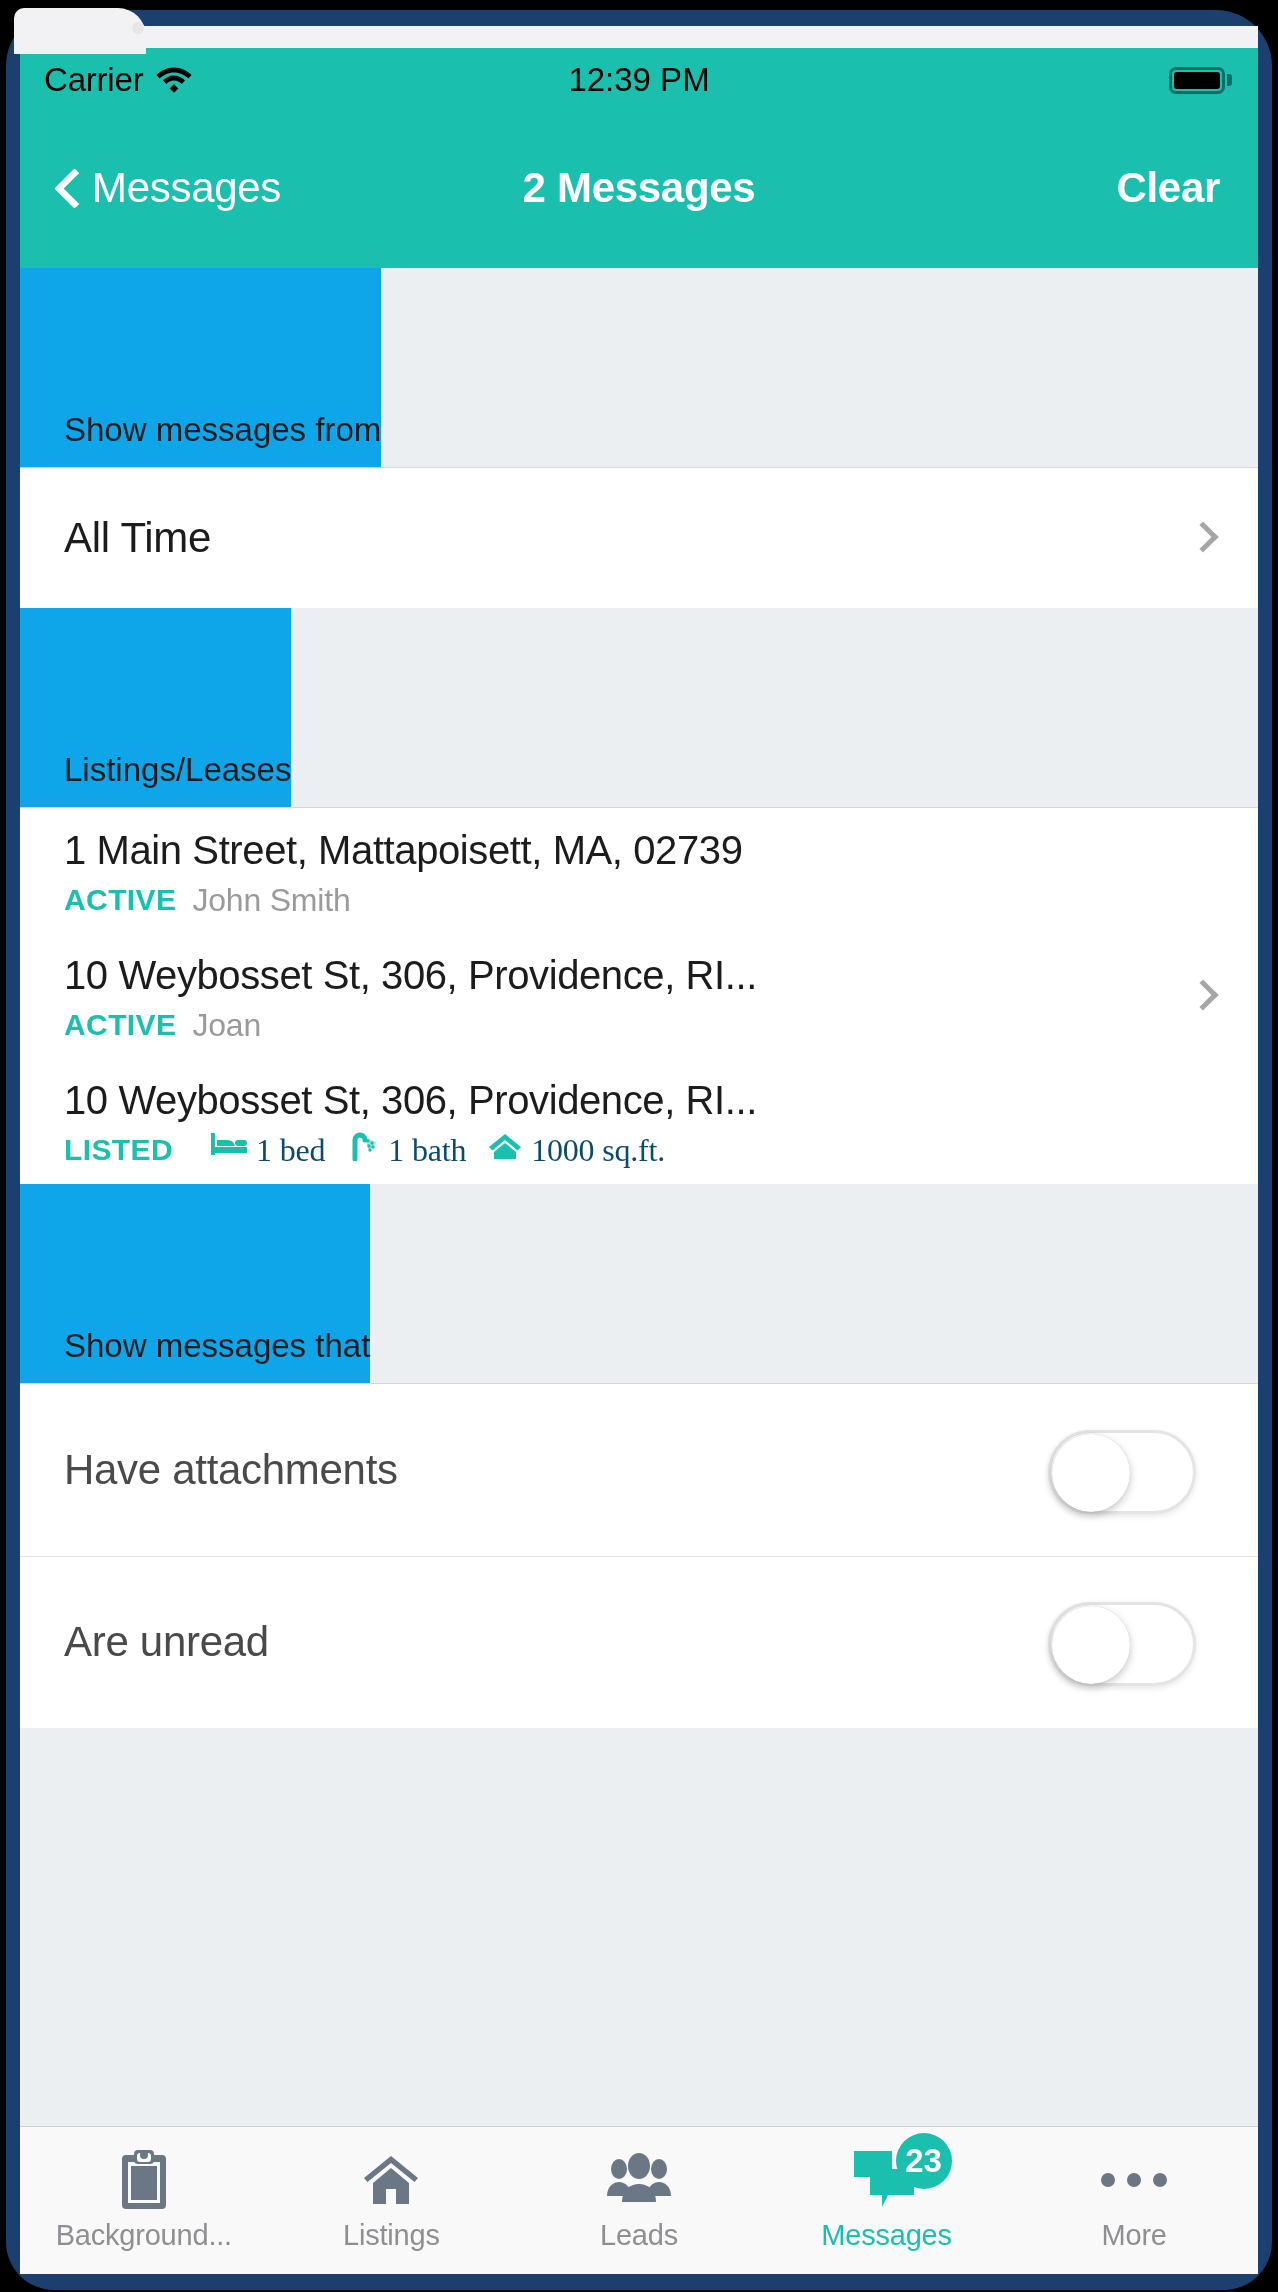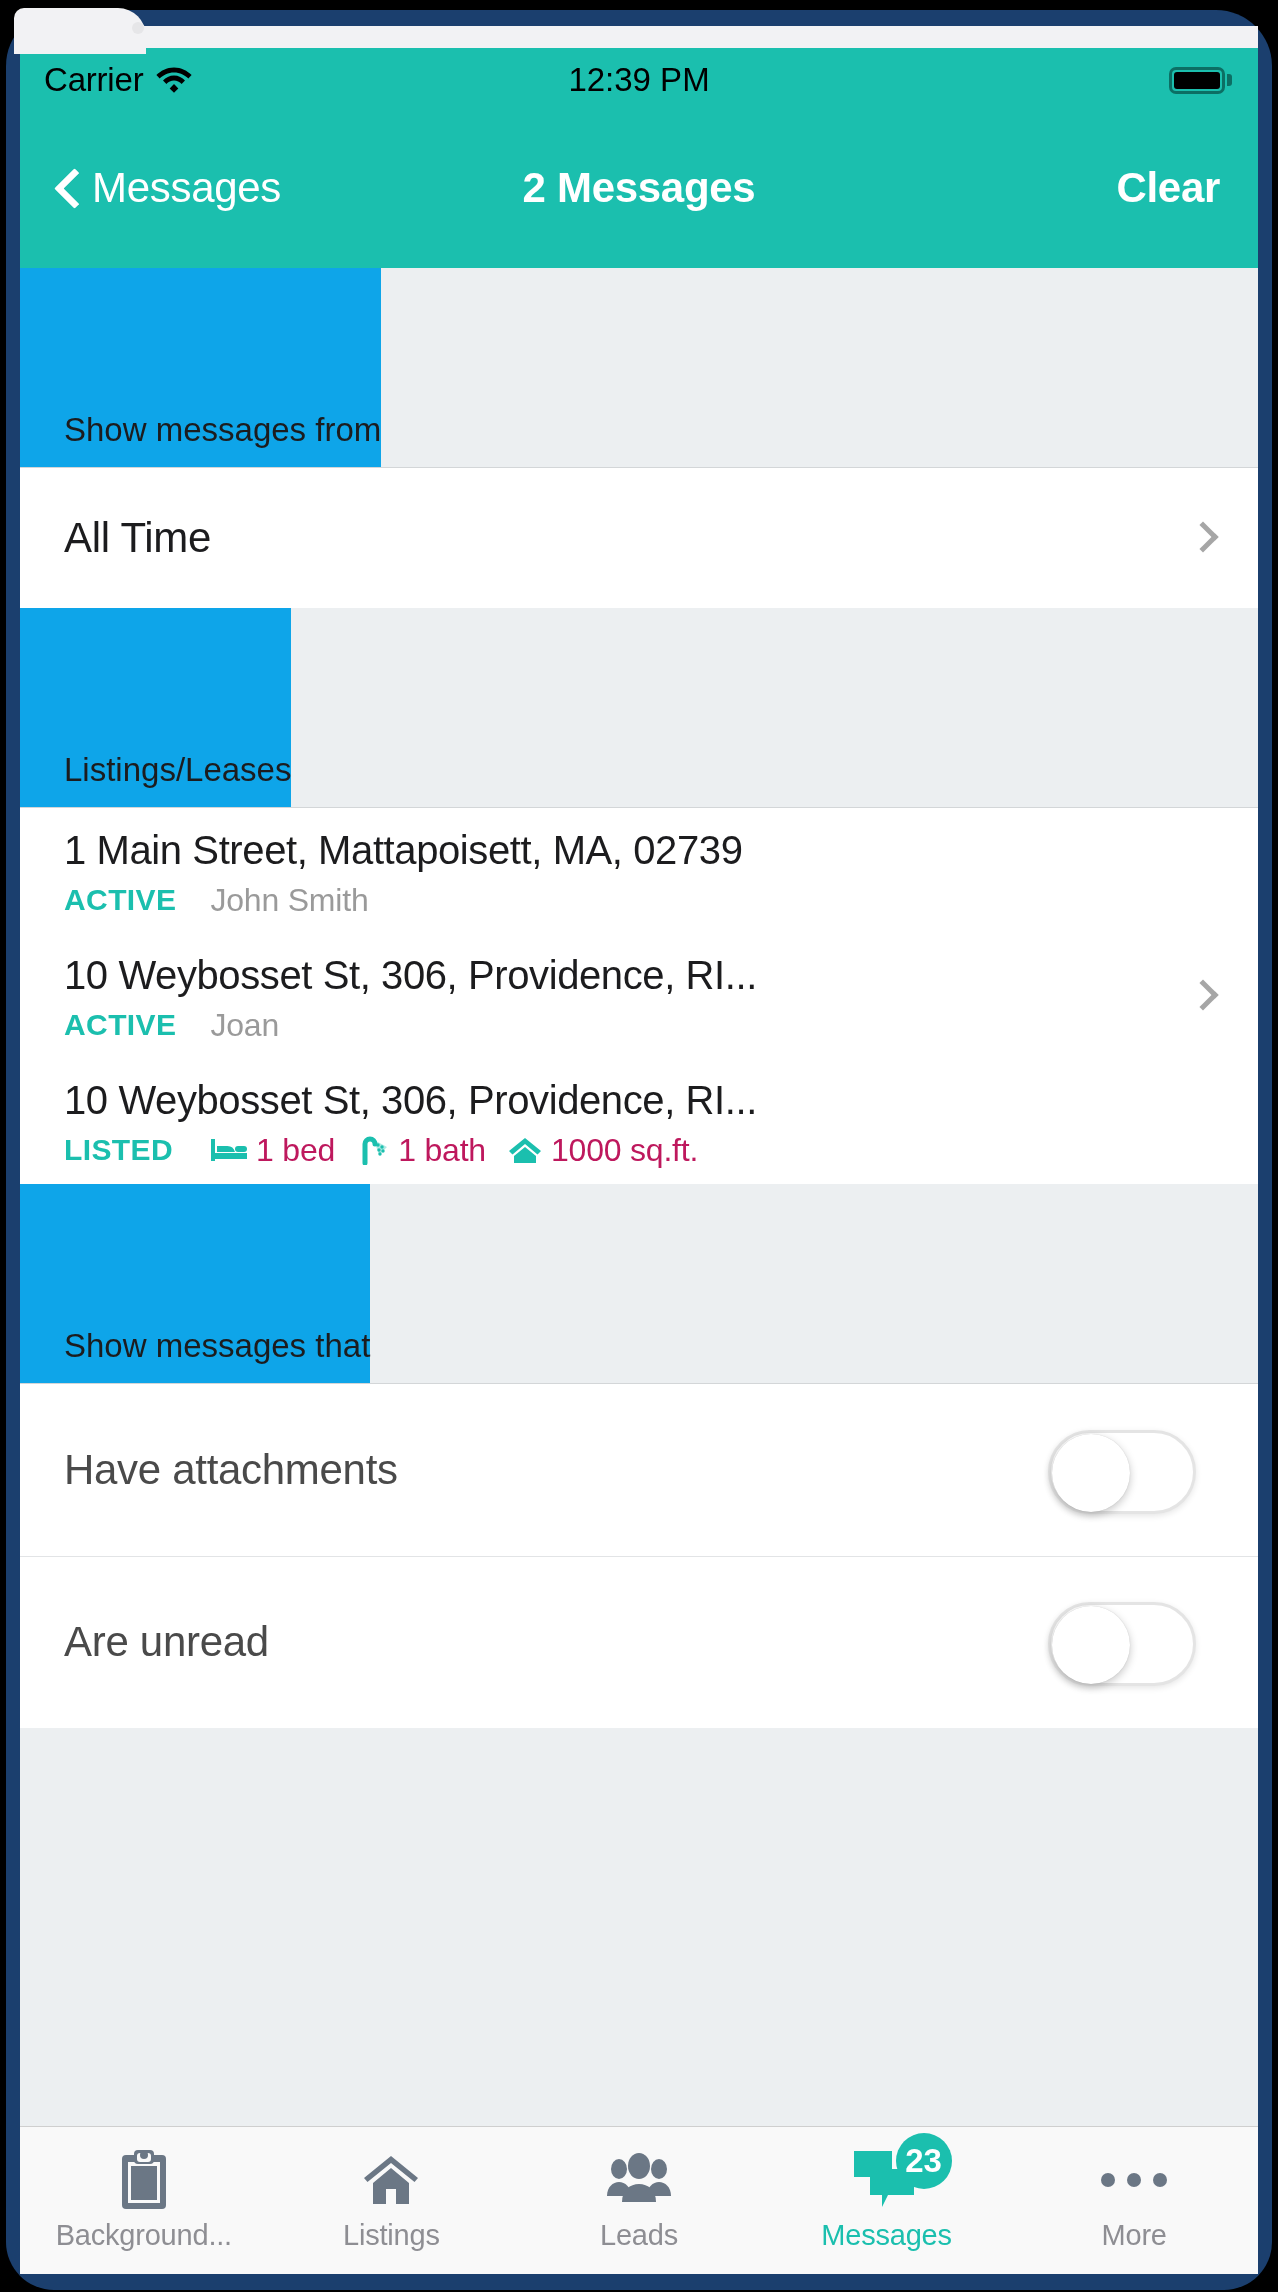--- a/index.html
+++ b/index.html
@@ -251,30 +251,30 @@
   }
   .badge-status {
     font-size: 30px;
     font-weight: bold;
     color: #1bbfae;
     letter-spacing: 0.4px;
   }
   .meta-person {
     font-size: 32px;
     color: #9a9a9a;
-    margin-left: 18px;
     letter-spacing: -0.2px;
   }
   .meta-stat {
     display: flex;
-    align-items: center;
+    align-items: flex-start;
     gap: 9px;
     font-size: 32px;
-    color: #be185d;
+    color: #0c4a6e;
     letter-spacing: -0.2px;
+    font-family: Liberation Serif, serif;
   }
   .meta-stat .mico { display: inline-flex; }
   .meta-stats-wrap {
     display: flex;
     align-items: center;
     gap: 22px;
     margin-left: 22px;
   }
   .listing-disclosure {
     position: absolute;

